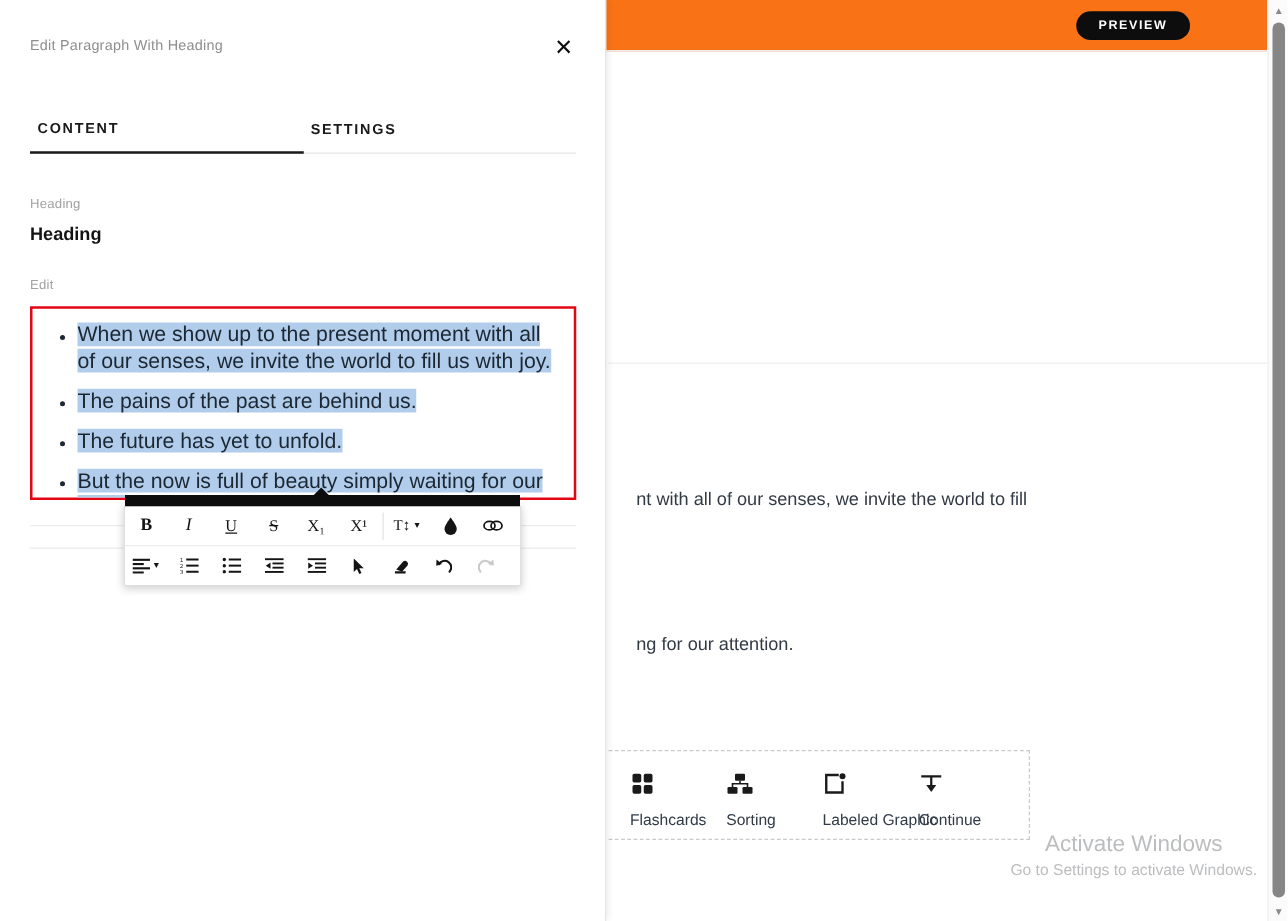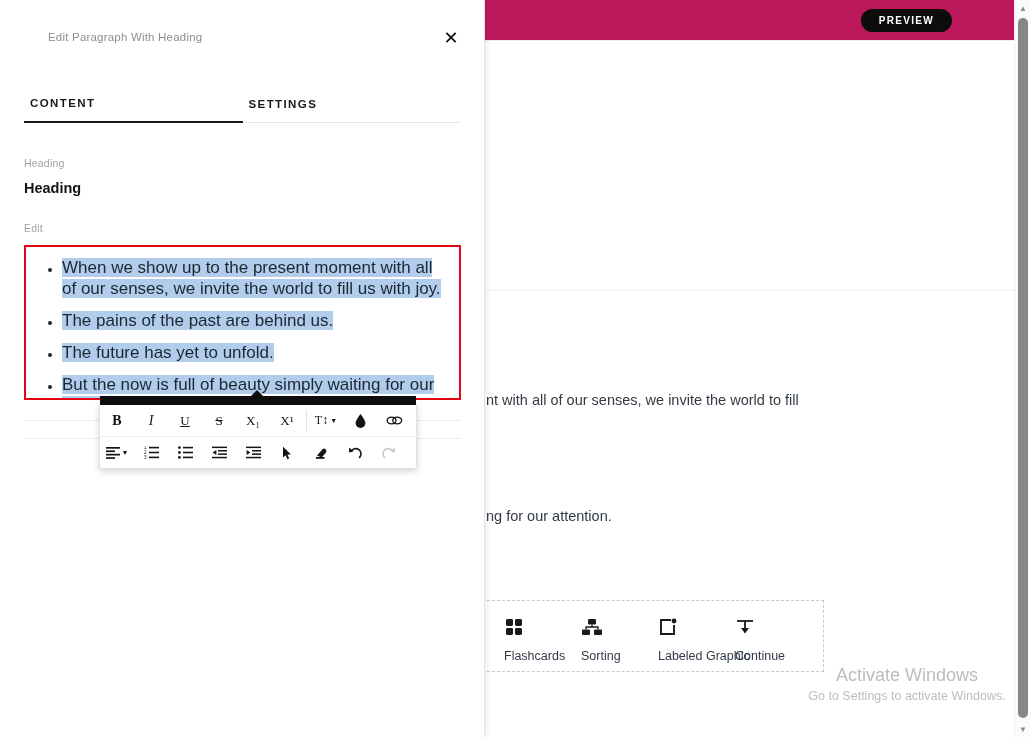--- a/index.html
+++ b/index.html
@@ -22,21 +22,21 @@
     position: absolute;
     left: 0; top: 0;
     width: 1030px; height: 737px;
     background: #ffffff;
   }
   #canvas-topbar {
     position: absolute;
     left: 0; top: 0;
     width: 1014px;
     height: 40px;
-    background: #be185d;
+    background: #f97316;
     border-bottom: 1px solid #ececec;
   }
   #preview-button {
     position: absolute;
     right: 62px;
     top: 9px;
     height: 23px;
     padding: 0 18px;
     background: #0d0d0d;
     color: #ffffff;
@@ -54,20 +54,21 @@
     left: 486px; top: 290px;
     width: 528px; height: 1px;
     background: #f0f0f0;
   }
   .canvas-body-line {
     position: absolute;
     font-size: 14.5px;
     color: #323a45;
     line-height: 20px;
     white-space: nowrap;
+    margin-left: 23px;
   }
   #canvas-line-1 { left: 486px; top: 390px; }
   #canvas-line-2 { left: 486px; top: 506px; }
 
   
   #block-picker {
     position: absolute;
     left: 447px;
     top: 600px;
     width: 377px;
@@ -173,21 +174,20 @@
   #panel-header {
     position: relative;
     height: 66px;
   }
   #panel-title {
     position: absolute;
     left: 24px; top: 31px;
     font-size: 11.5px;
     color: #8e8e8e;
     letter-spacing: 0.2px;
-    margin-left: 24px;
   }
   #panel-close {
     position: absolute;
     right: 22px; top: 27px;
     width: 22px; height: 22px;
     border: none;
     background: transparent;
     color: #0d0d0d;
     font-size: 18px;
     line-height: 20px;

